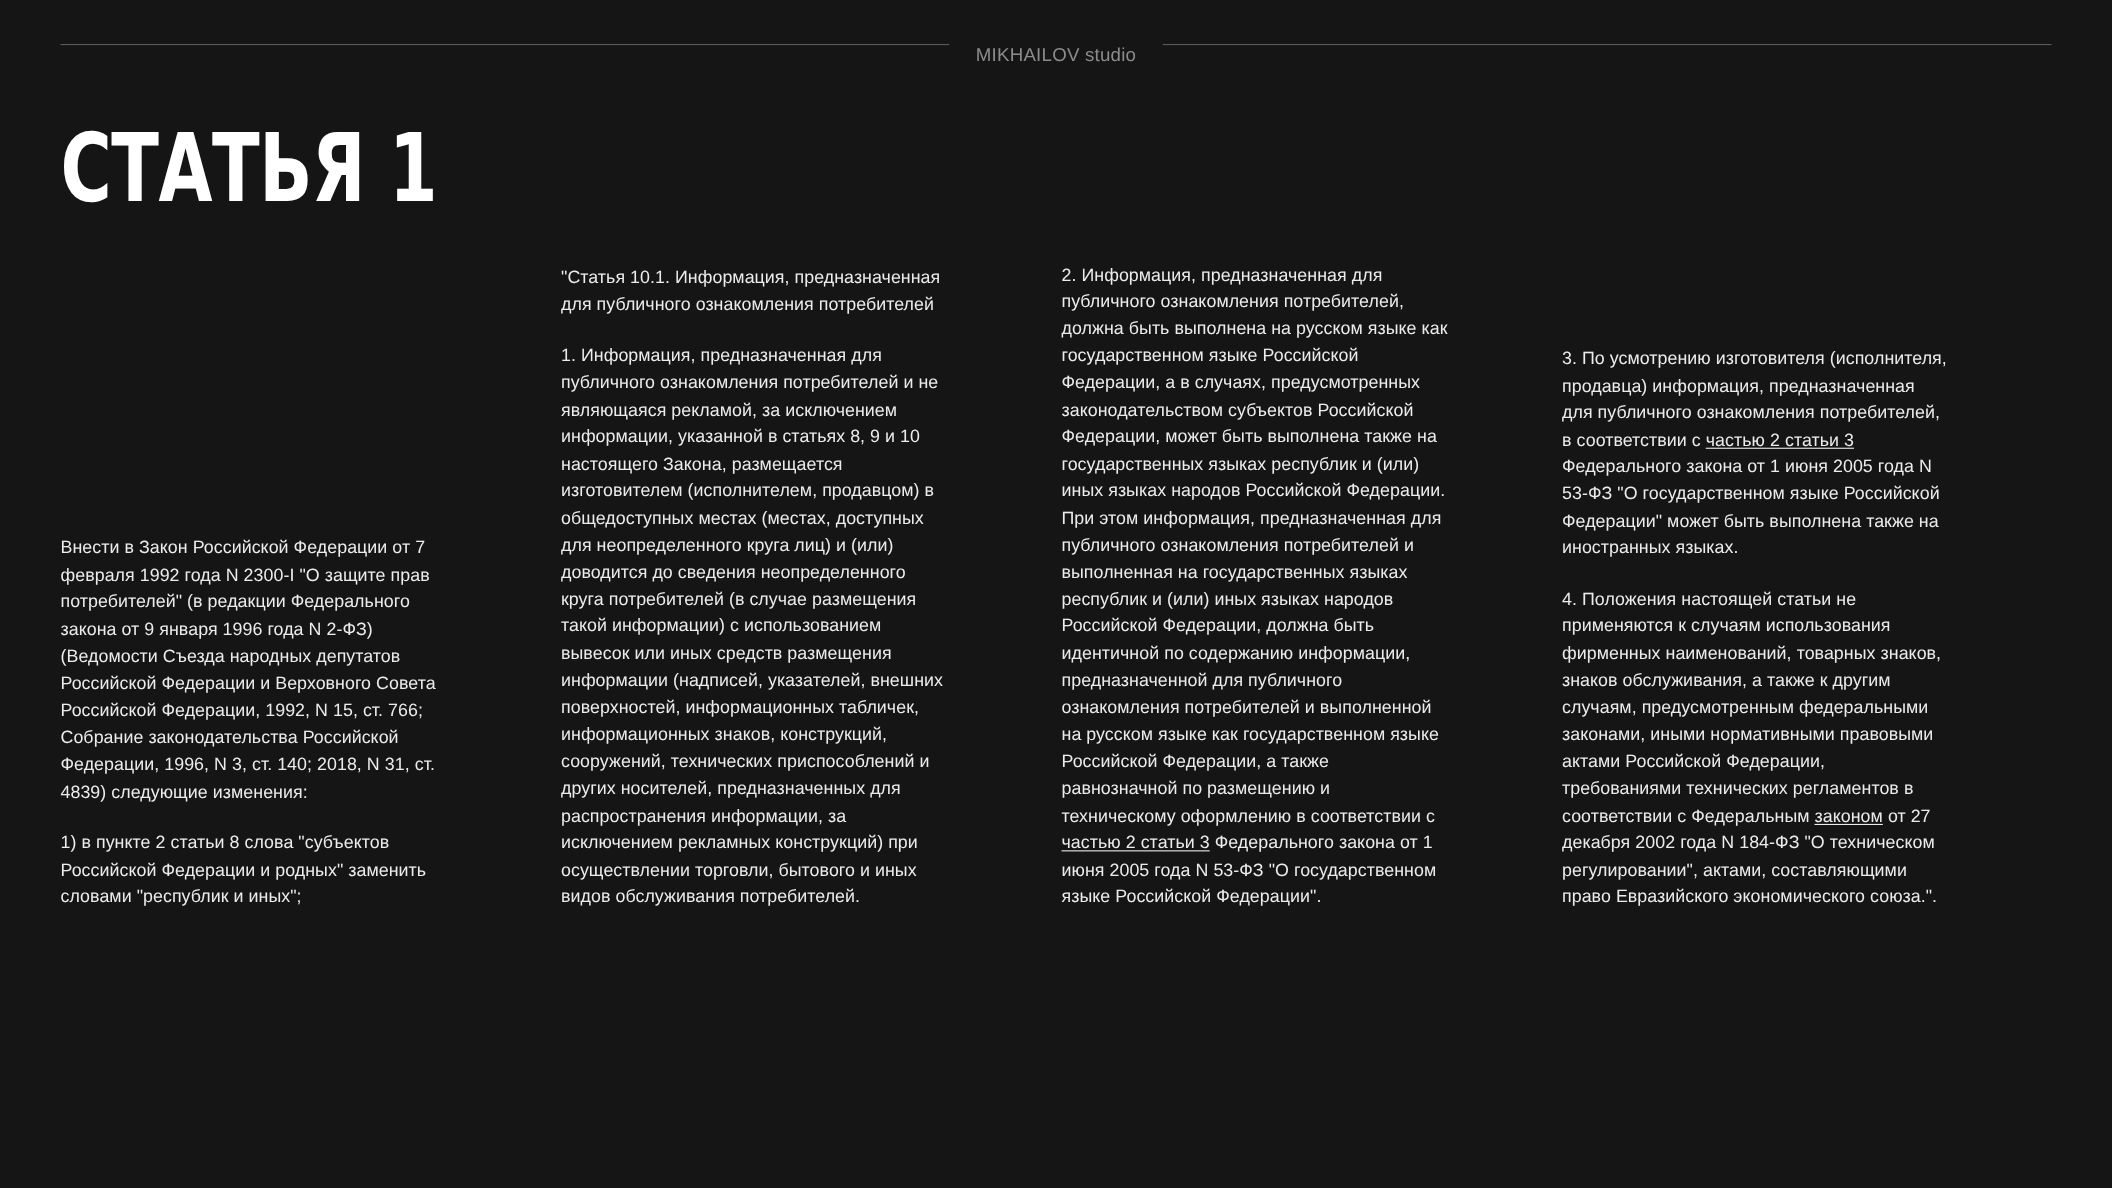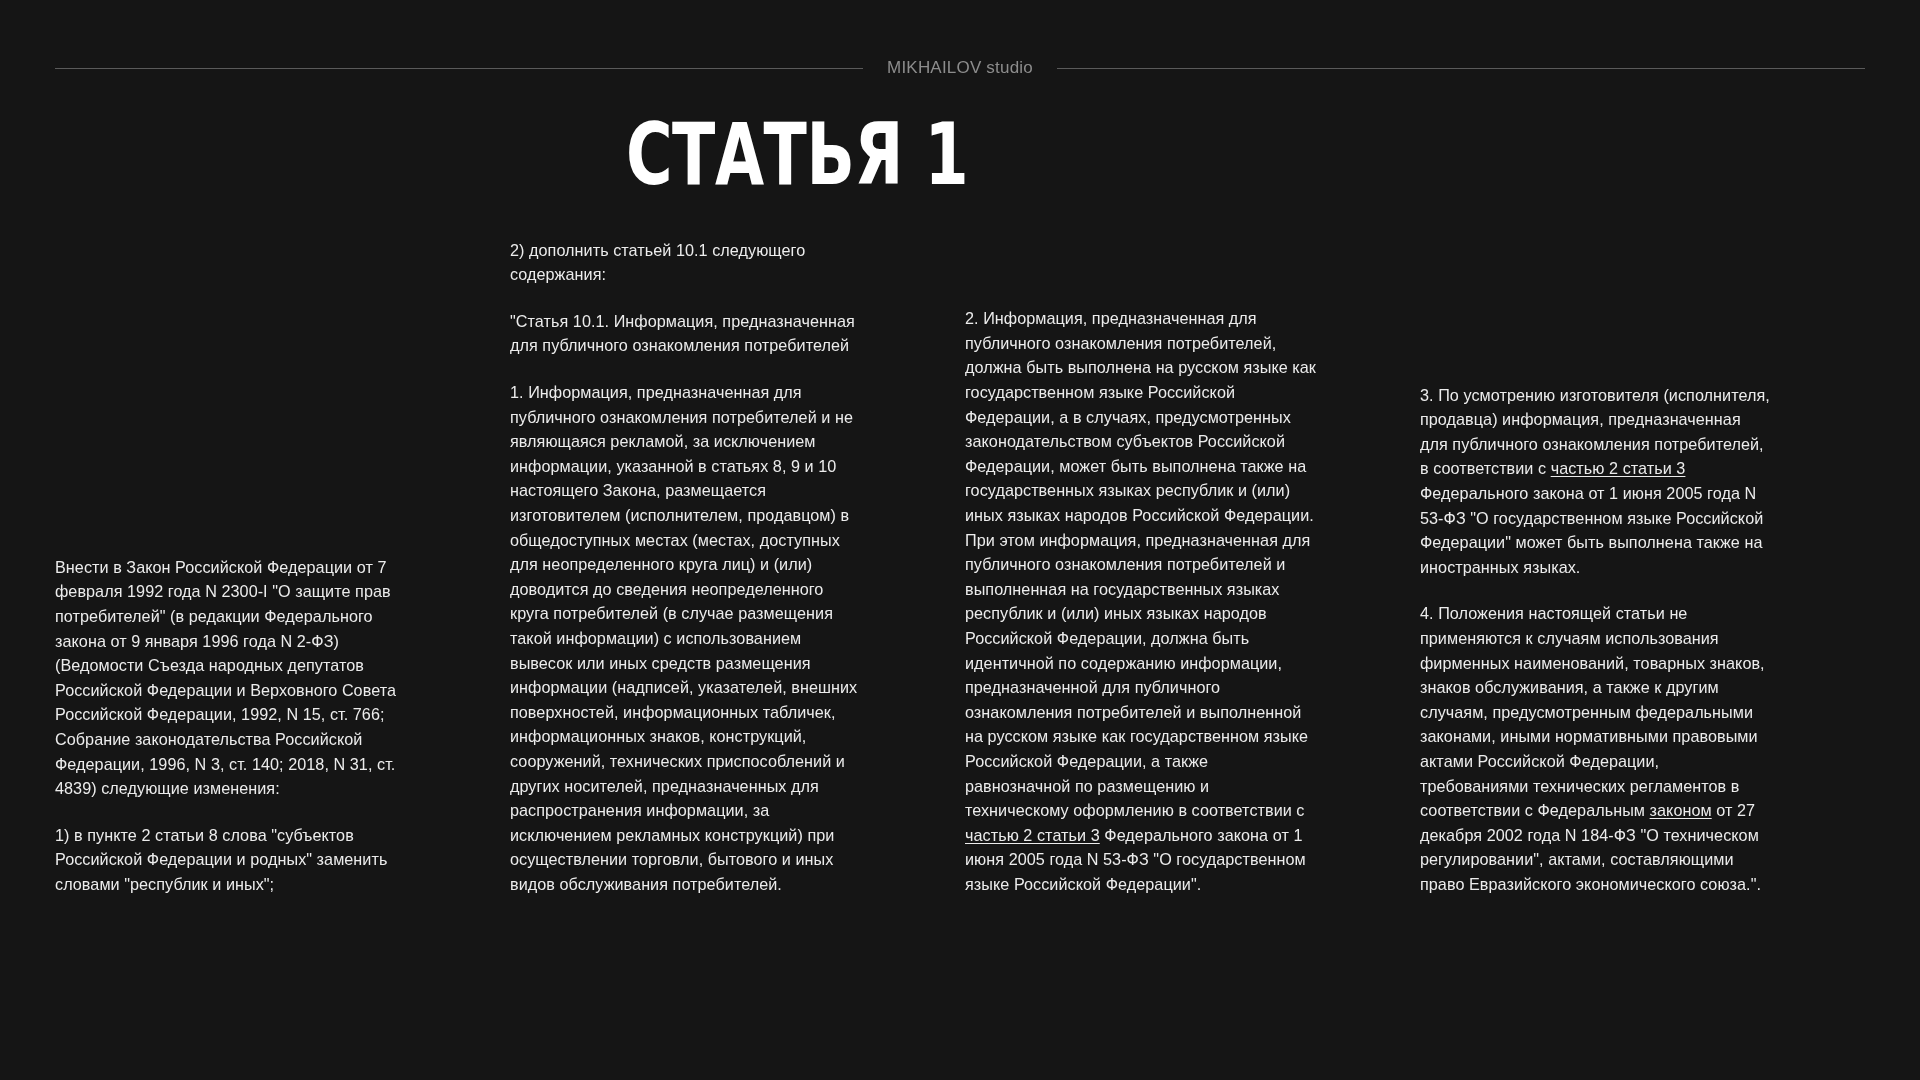--- a/index.html
+++ b/index.html
@@ -21,21 +21,20 @@
     position: relative;
     width: 1920px;
     height: 1080px;
     box-sizing: border-box;
     padding: 0 55px;
   }
 
   
   .header {
     display: flex;
-    align-items: center;
     height: 56px;
     padding-top: 40px;
     gap: 0;
   }
   .header-rule {
     flex: 1 1 auto;
     height: 1px;
     background: #5a5a5a;
   }
   .header-brand {
@@ -45,21 +44,20 @@
     letter-spacing: 0.2px;
     color: #8c8c8c;
     white-space: nowrap;
     font-weight: 400;
   }
 
   
   .title-wrap {
     margin-top: 18px;
     margin-bottom: 0;
-    text-align: center;
   }
   .title {
     margin: 0;
     font-family: "Liberation Sans Narrow", "DejaVu Sans Condensed", "Liberation Sans", sans-serif;
     font-size: 86px;
     line-height: 0.95;
     font-weight: 700;
     letter-spacing: -0.5px;
     color: #ffffff;
     transform: scaleX(0.82);
@@ -114,21 +112,20 @@
   <div class="title-wrap">
     <h1 class="title">СТАТЬЯ 1</h1>
   </div>
 
   <div class="columns" id="columns-host">
       <div class="column">
         <p class="para"><span class="run">Внести в Закон Российской Федерации от 7 февраля 1992 года N 2300-I "О защите прав потребителей" (в редакции Федерального закона от 9 января 1996 года N 2-ФЗ) (Ведомости Съезда народных депутатов Российской Федерации и Верховного Совета Российской Федерации, 1992, N 15, ст. 766; Собрание законодательства Российской Федерации, 1996, N 3, ст. 140; 2018, N 31, ст. 4839) следующие изменения:</span></p>
         <p class="para"><span class="run">1) в пункте 2 статьи 8 слова "субъектов Российской Федерации и родных" заменить словами "республик и иных";</span></p>
       </div>
       <div class="column">
-        <p class="para"><span class="run">2) дополнить статьей 10.1 следующего содержания:</span></p>
         <p class="para"><span class="run">"Статья 10.1. Информация, предназначенная для публичного ознакомления потребителей</span></p>
         <p class="para"><span class="run">1. Информация, предназначенная для публичного ознакомления потребителей и не являющаяся рекламой, за исключением информации, указанной в статьях 8, 9 и 10 настоящего Закона, размещается изготовителем (исполнителем, продавцом) в общедоступных местах (местах, доступных для неопределенного круга лиц) и (или) доводится до сведения неопределенного круга потребителей (в случае размещения такой информации) с использованием вывесок или иных средств размещения информации (надписей, указателей, внешних поверхностей, информационных табличек, информационных знаков, конструкций, сооружений, технических приспособлений и других носителей, предназначенных для распространения информации, за исключением рекламных конструкций) при осуществлении торговли, бытового и иных видов обслуживания потребителей.</span></p>
       </div>
       <div class="column">
         <p class="para"><span class="run">2. Информация, предназначенная для публичного ознакомления потребителей, должна быть выполнена на русском языке как государственном языке Российской Федерации, а в случаях, предусмотренных законодательством субъектов Российской Федерации, может быть выполнена также на государственных языках республик и (или) иных языках народов Российской Федерации. При этом информация, предназначенная для публичного ознакомления потребителей и выполненная на государственных языках республик и (или) иных языках народов Российской Федерации, должна быть идентичной по содержанию информации, предназначенной для публичного ознакомления потребителей и выполненной на русском языке как государственном языке Российской Федерации, а также равнозначной по размещению и техническому оформлению в соответствии с </span><span class="link">частью 2 статьи 3</span><span class="run"> Федерального закона от 1 июня 2005 года N 53-ФЗ "О государственном языке Российской Федерации".</span></p>
       </div>
       <div class="column">
         <p class="para"><span class="run">3. По усмотрению изготовителя (исполнителя, продавца) информация, предназначенная для публичного ознакомления потребителей, в соответствии с </span><span class="link">частью 2 статьи 3</span><span class="run"> Федерального закона от 1 июня 2005 года N 53-ФЗ "О государственном языке Российской Федерации" может быть выполнена также на иностранных языках.</span></p>
         <p class="para"><span class="run">4. Положения настоящей статьи не применяются к случаям использования фирменных наименований, товарных знаков, знаков обслуживания, а также к другим случаям, предусмотренным федеральными законами, иными нормативными правовыми актами Российской Федерации, требованиями технических регламентов в соответствии с Федеральным </span><span class="link">законом</span><span class="run"> от 27 декабря 2002 года N 184-ФЗ "О техническом регулировании", актами, составляющими право Евразийского экономического союза.".</span></p>
       </div>

